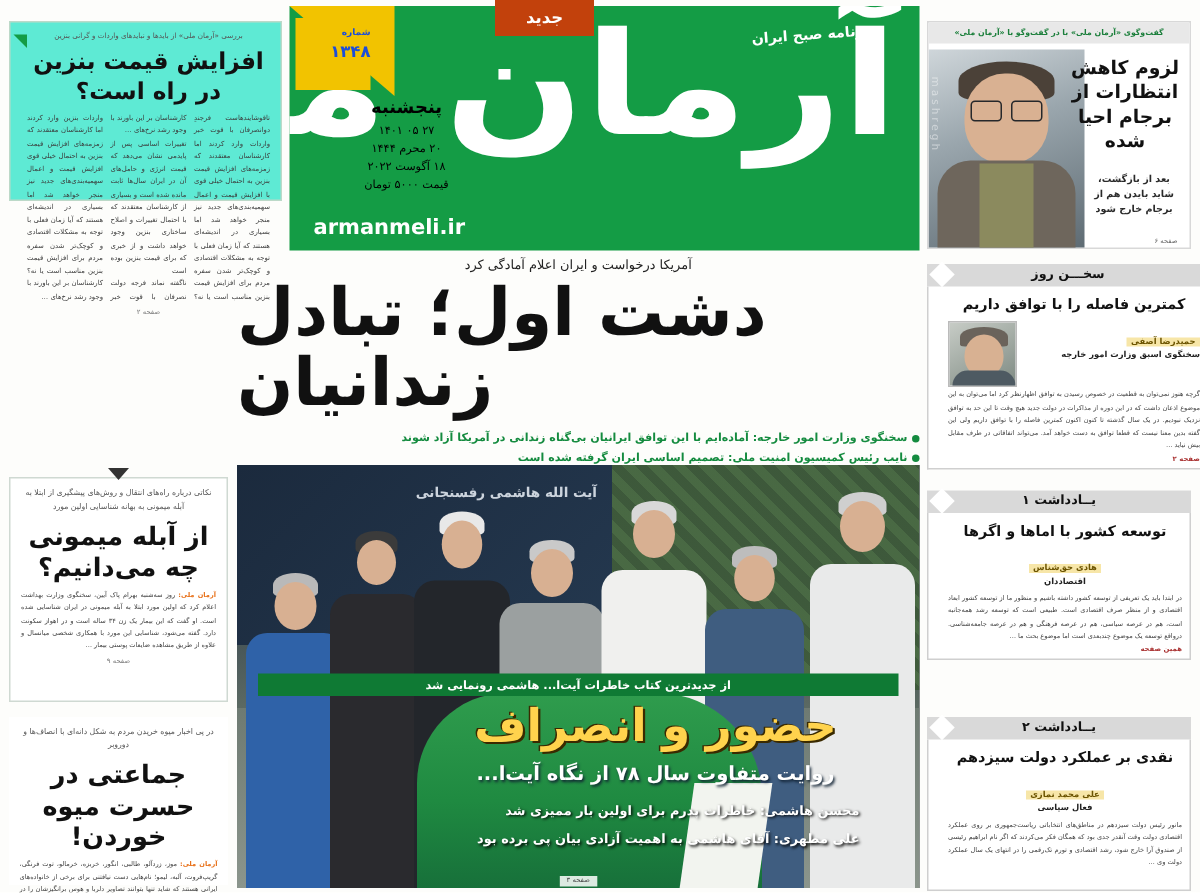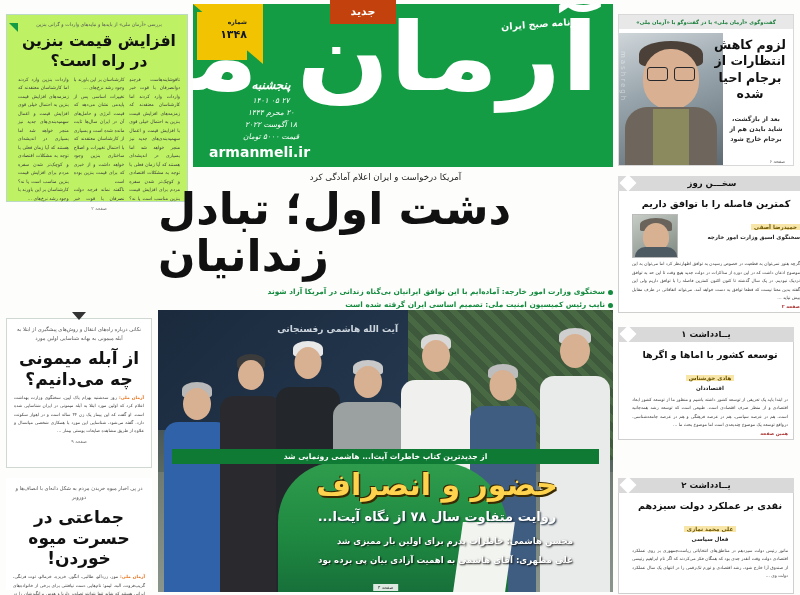--- a/index.html
+++ b/index.html
@@ -28,53 +28,53 @@
     font-size: 95px; font-weight: bold; color: #fff;
     letter-spacing: -2px; line-height: 1; white-space: nowrap;
     transform: scaleX(1.15); transform-origin: right top;
   }
   .mast-sub {
     position: absolute; right: 26px; top: 14px;
     font-size: 9.5px; color: #fff; font-weight: bold;
     transform: rotate(-4deg);
   }
   .mast-dates {
-    position: absolute; left: 18px; top: 74px; width: 120px;
-    text-align: center; color: #ffffff; direction: rtl; font-style: italic;
+    position: absolute; left: 18px; top: 60px; width: 120px;
+    text-align: center; color: #000000; direction: rtl;
   }
   .mast-dates .d-day { font-size: 12px; font-weight: bold; margin-bottom: 4px; }
   .mast-dates .d-line { font-size: 7.5px; margin-bottom: 3px; letter-spacing: .4px; }
   .mast-site {
     position: absolute; left: 16px; top: 140px;
     font-size: 14px; color: #fff; font-weight: bold; direction: ltr;
     font-family: "DejaVu Sans", sans-serif;
   }
   
   .issue-badge {
     position: absolute; left: 4px; top: 8px; width: 50px; height: 48px;
-    background: #f2c300; color: #0f172a; text-align: center;
+    background: #f2c300; color: #1d4ed8; text-align: center;
     padding-top: 6px; z-index: 4; padding-left: 36px;
   }
   .issue-badge .lbl { font-size: 6px; font-weight: bold; }
   .issue-badge .num { font-size: 11px; font-weight: bold; margin-top: 3px; }
   .mast-corner {
     position: absolute; left: 0; top: 0; width: 0; height: 0;
     border-top: 60px solid #f2c300; border-left: 70px solid transparent;
     z-index: 2;
   }
   .jadid-tab {
     position: absolute; left: 330px; top: 0px; width: 66px; height: 24px;
     background: #c2410c; color: #fff; font-size: 11px; font-weight: bold;
     text-align: center; line-height: 24px; z-index: 6; overflow: hidden;
   }
 
   
   .box-benzin {
-    position: absolute; left: 6px; top: 14px; width: 182px; height: 188px;
-    border: 1px solid #bcd9c8; padding: 6px 7px 4px 11px; background: #bef264;
+    position: absolute; left: 6px; top: 14px; width: 182px; height: 120px;
+    border: 1px solid #bcd9c8; padding: 6px 7px 4px 11px; background: #5eead4;
   }
   .box-benzin .kicker { font-size: 4.8px; color: #555; line-height:1.5; margin-bottom: 4px; }
   .box-benzin .hl { font-size: 15.5px; font-weight: bold; color: #111; line-height: 1.25; margin-bottom: 5px; }
   .cols3 { column-count: 3; column-gap: 5px; }
   .page-ref { font-size: 4.6px; color: #777; margin-top: 3px; }
   .arrow-tl {
     position: absolute; left: 2px; top: 8px; width: 0; height: 0;
     border-left: 9px solid transparent; border-top: 9px solid #149c45;
   }
 

